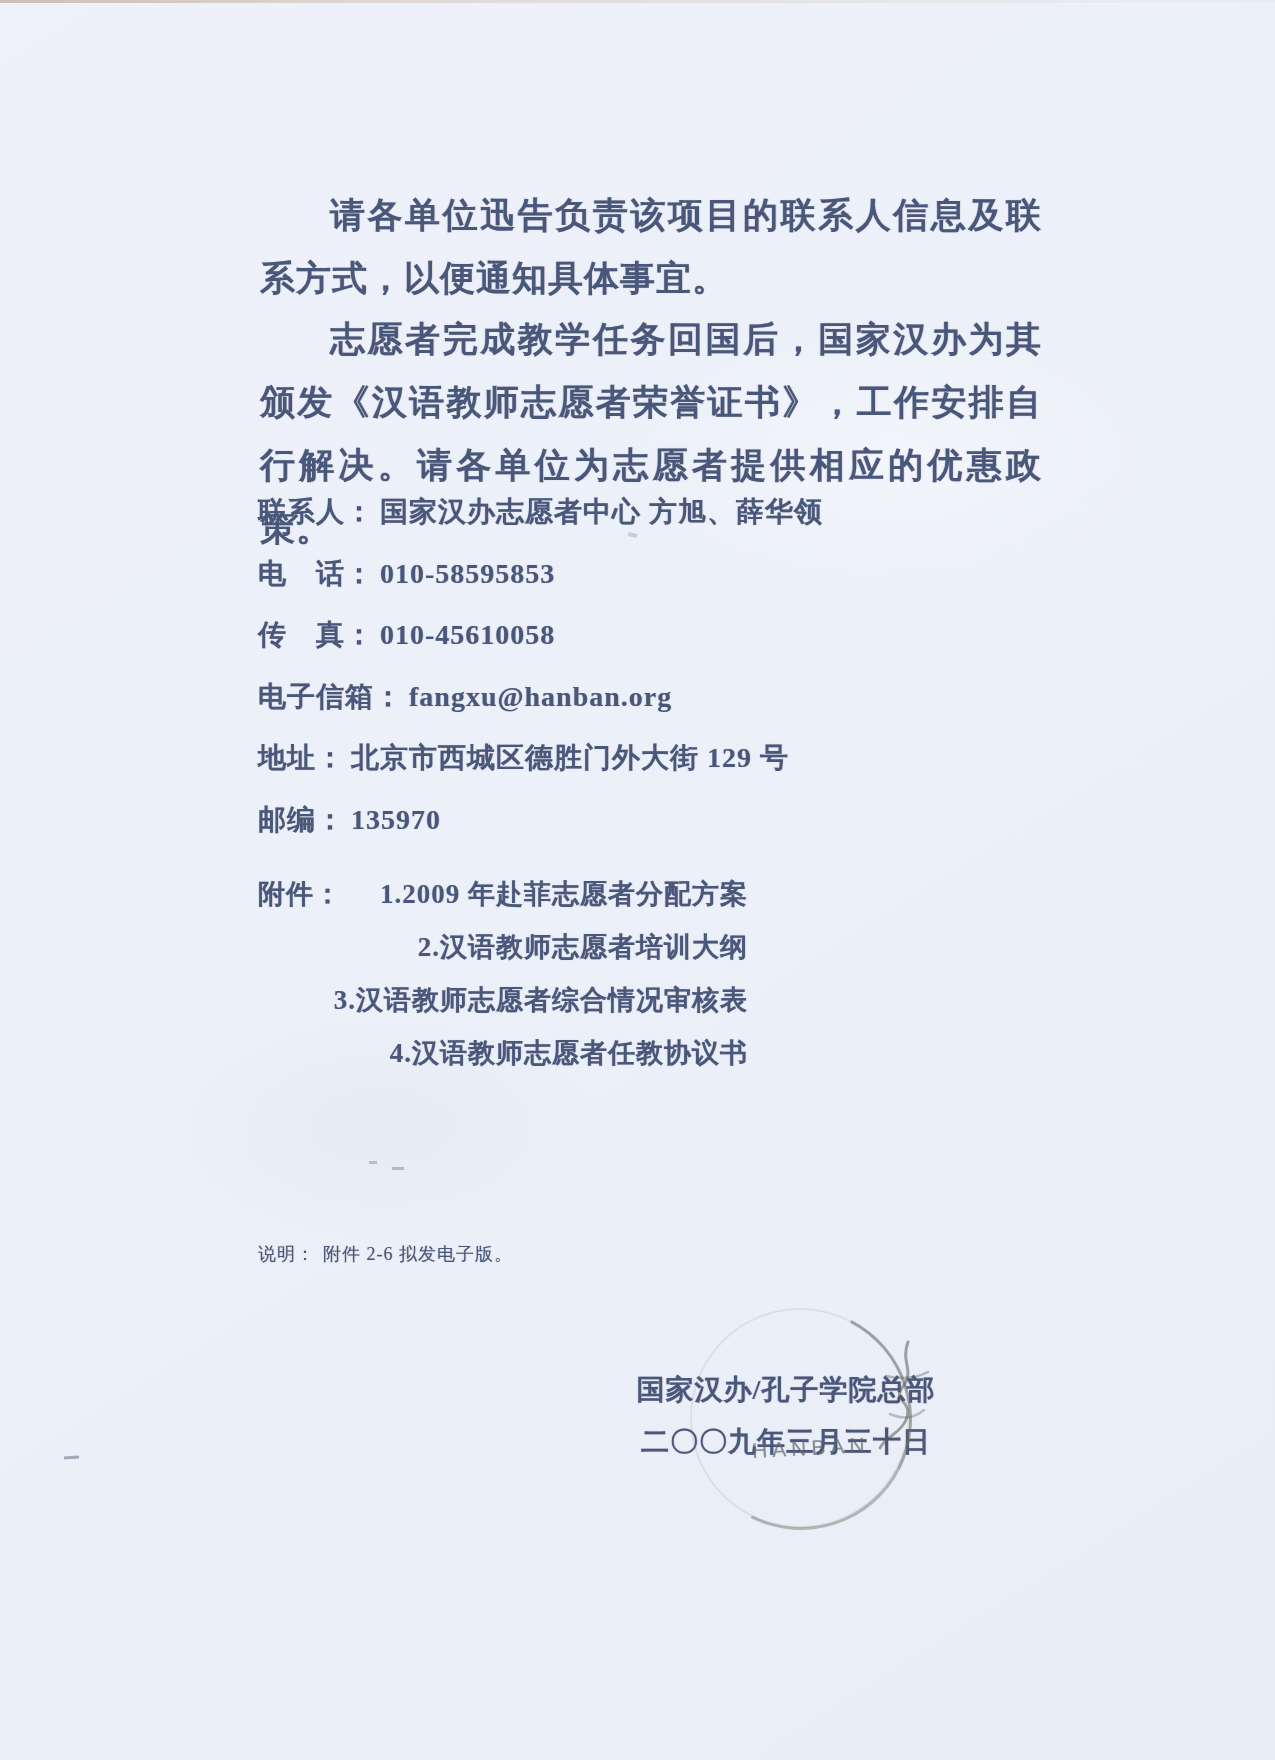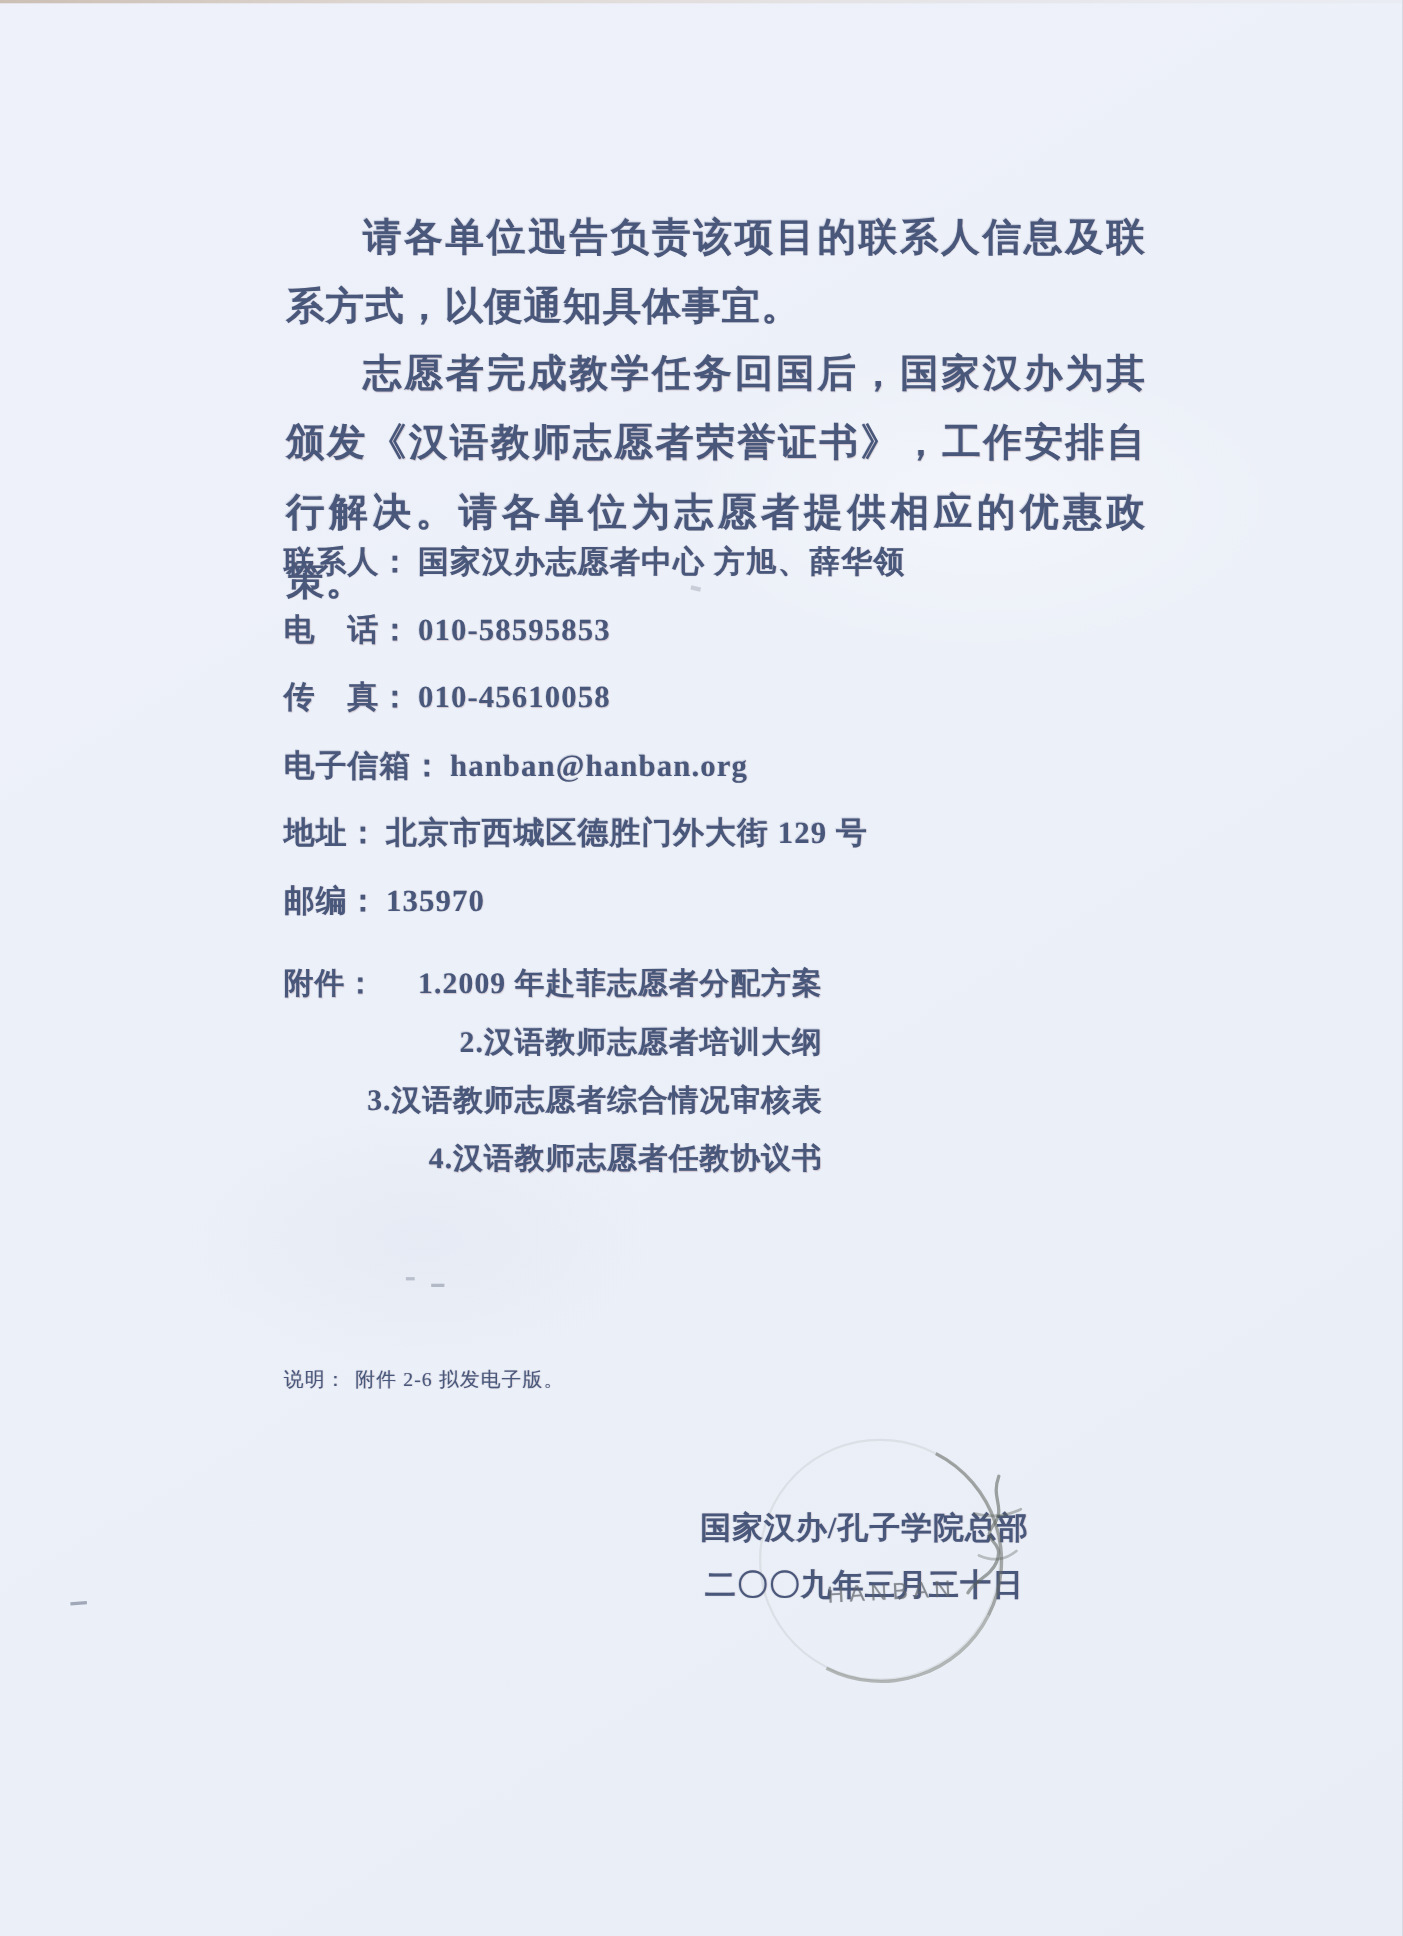--- a/index.html
+++ b/index.html
@@ -84,21 +84,21 @@
     <div class="cline">
       <span class="clabel">联系人：</span><span>国家汉办志愿者中心 方旭、薛华领</span>
     </div>
     <div class="cline">
       <span class="clabel">电　话：</span><span>010-58595853</span>
     </div>
     <div class="cline">
       <span class="clabel">传　真：</span><span>010-45610058</span>
     </div>
     <div class="cline">
-      <span class="clabel">电子信箱：</span><span>hanban@hanban.org</span>
+      <span class="clabel">电子信箱：</span><span>fangxu@hanban.org</span>
     </div>
     <div class="cline">
       <span class="clabel">地址：</span><span>北京市西城区德胜门外大街 129 号</span>
     </div>
     <div class="cline">
       <span class="clabel">邮编：</span><span>135970</span>
     </div>
   </div>
 
   <div class="attach txt">

